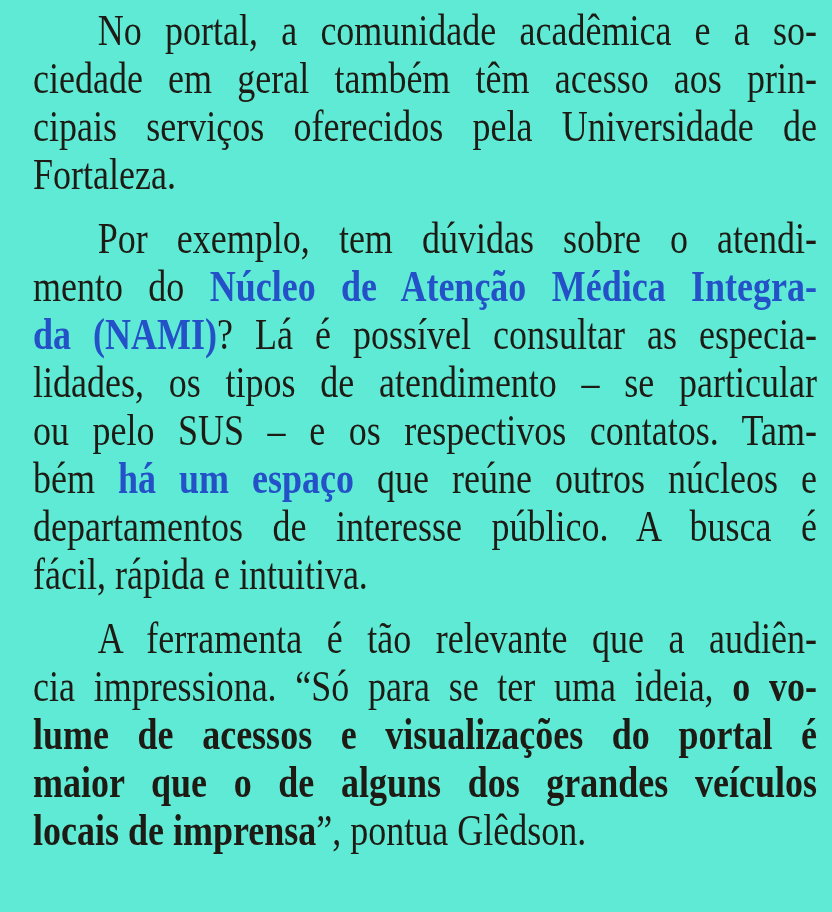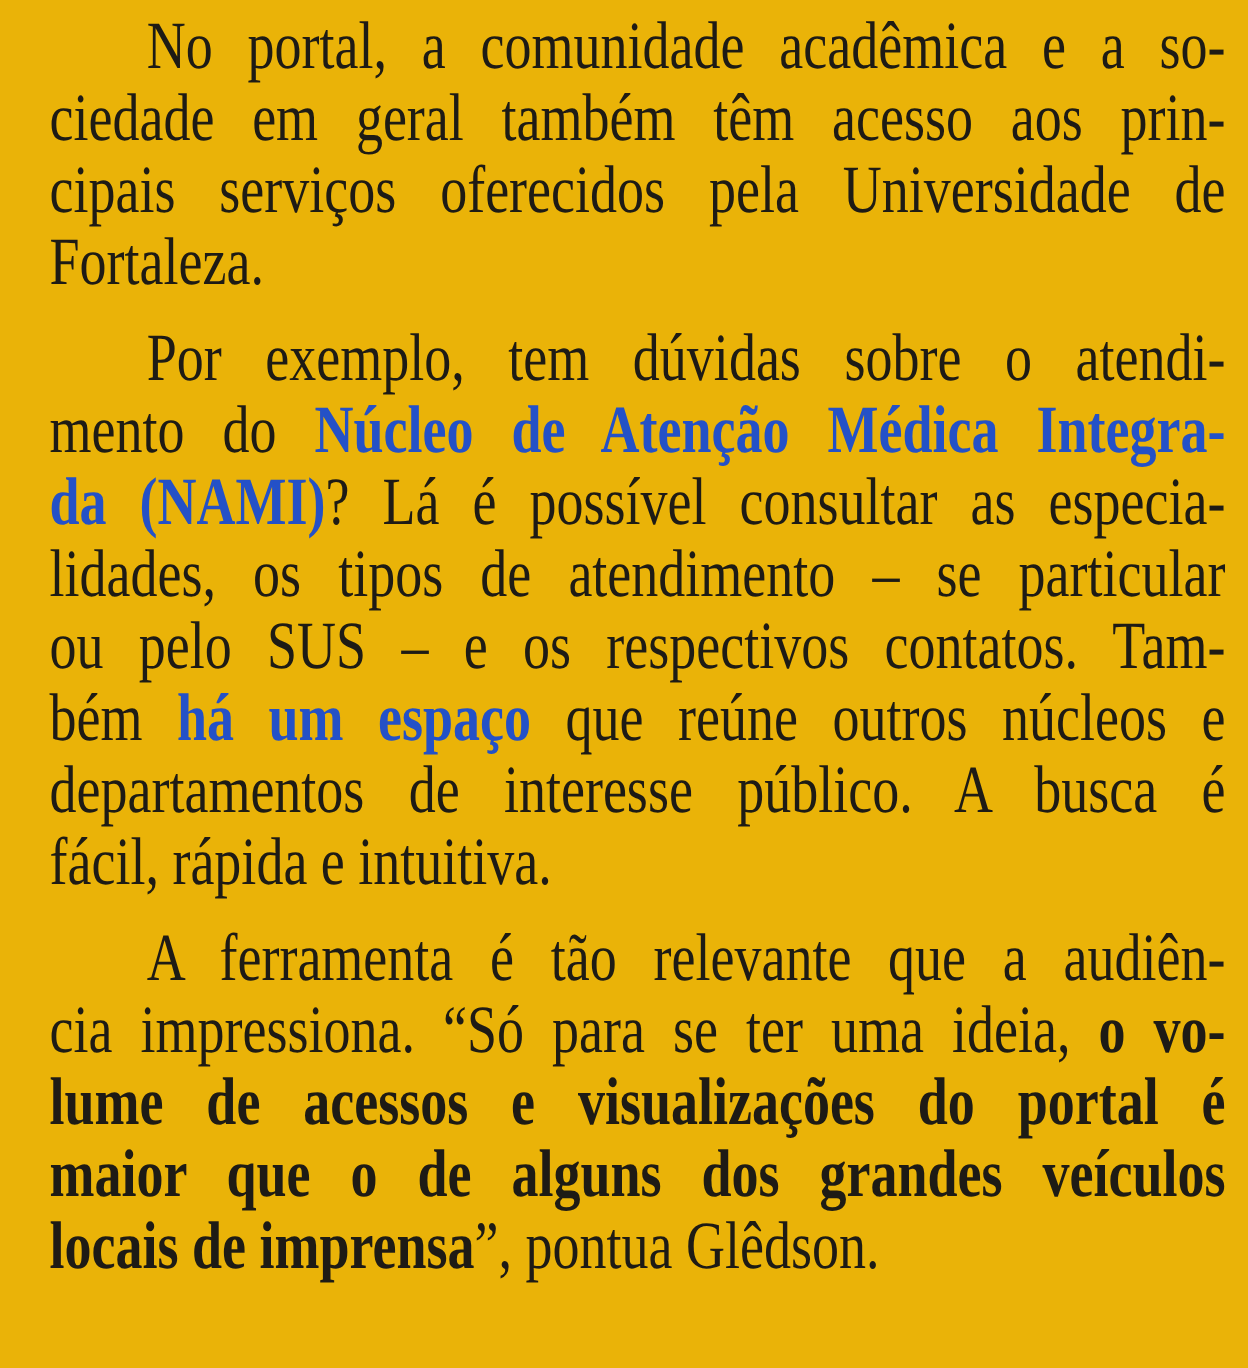--- a/index.html
+++ b/index.html
@@ -35,21 +35,21 @@
   a.seg-l {
     font-weight: 700;
     text-decoration: none;
     color: #2451c7;             
     cursor: pointer;
   }
 </style>
 </head>
 <body>
 
-<div class="page" style="background: #eab308;">
+<div class="page" style="background: #5eead4;">
   <div class="article" id="article" style="color: rgb(30, 27, 21);">
       <div class="para">
         <div class="line first"><span class="seg-n">No portal, a comunidade acadêmica e a so-</span></div>
         <div class="line"><span class="seg-n">ciedade em geral também têm acesso aos prin-</span></div>
         <div class="line"><span class="seg-n">cipais serviços oferecidos pela Universidade de</span></div>
         <div class="line last"><span class="seg-n">Fortaleza.</span></div>
       </div>
       <div class="para">
         <div class="line first"><span class="seg-n">Por exemplo, tem dúvidas sobre o atendi-</span></div>
         <div class="line"><span class="seg-n">mento do </span><a class="seg-l" style="color: rgb(36, 81, 199);">Núcleo de Atenção Médica Integra-</a></div>

